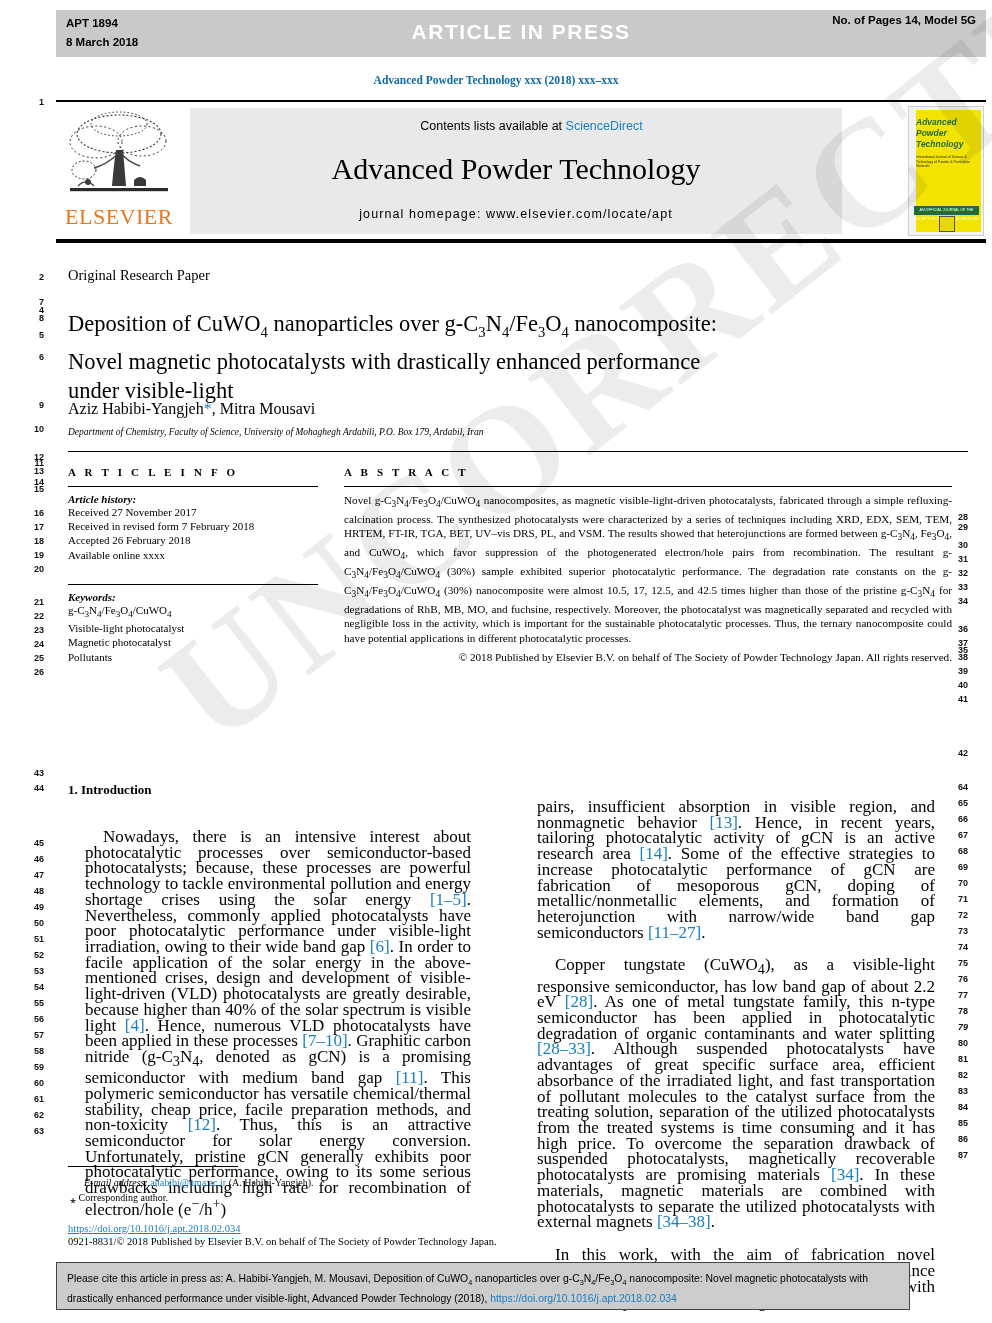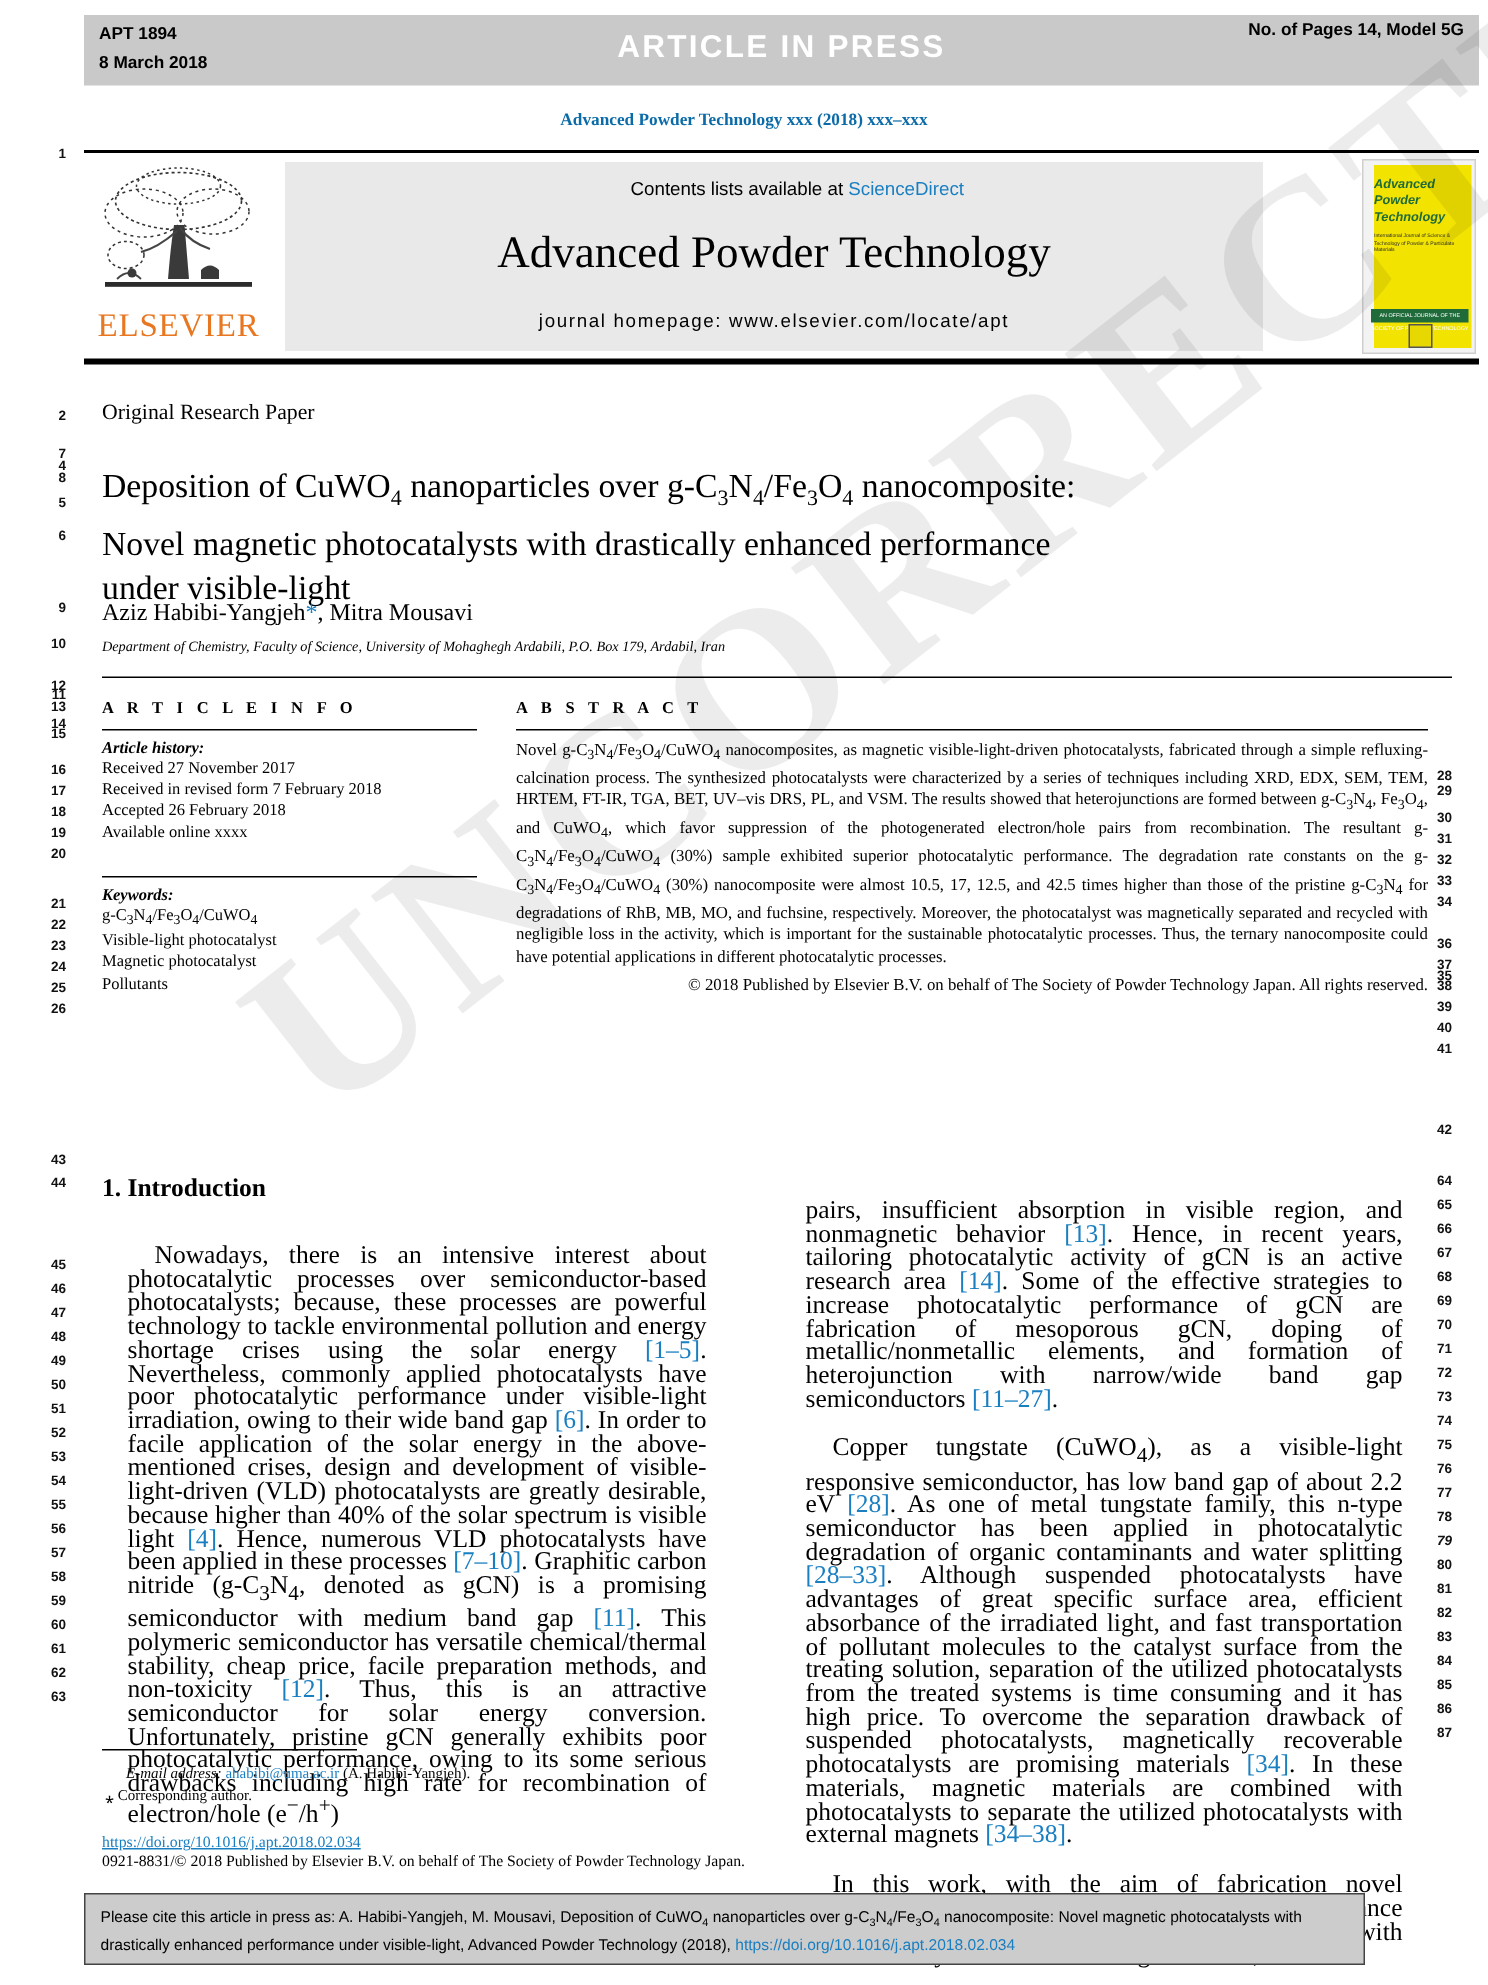--- a/index.html
+++ b/index.html
@@ -181,21 +181,21 @@
     font-size:11.2px;line-height:14.6px;
     text-align:justify;
   }
   #copyright-line{
     margin-top:4px;font-size:11.2px;line-height:14.6px;text-align:right;
   }
 
   
   #section-title{
     position:absolute;left:68px;top:782px;
-    font-family:"Liberation Serif", serif;font-size:17px;font-weight:700;
+    font-family:"Liberation Serif", serif;font-size:13px;font-weight:700;
   }
   #col-left{
     position:absolute;left:68px;top:812px;width:420px;
   }
   #col-right{
     position:absolute;left:520px;top:782px;width:432px;
   }
   #col-left p, #col-right p{
     margin:17px;font-size:17px;line-height:15.72px;text-align:justify;
     font-family:"Liberation Serif", serif;

